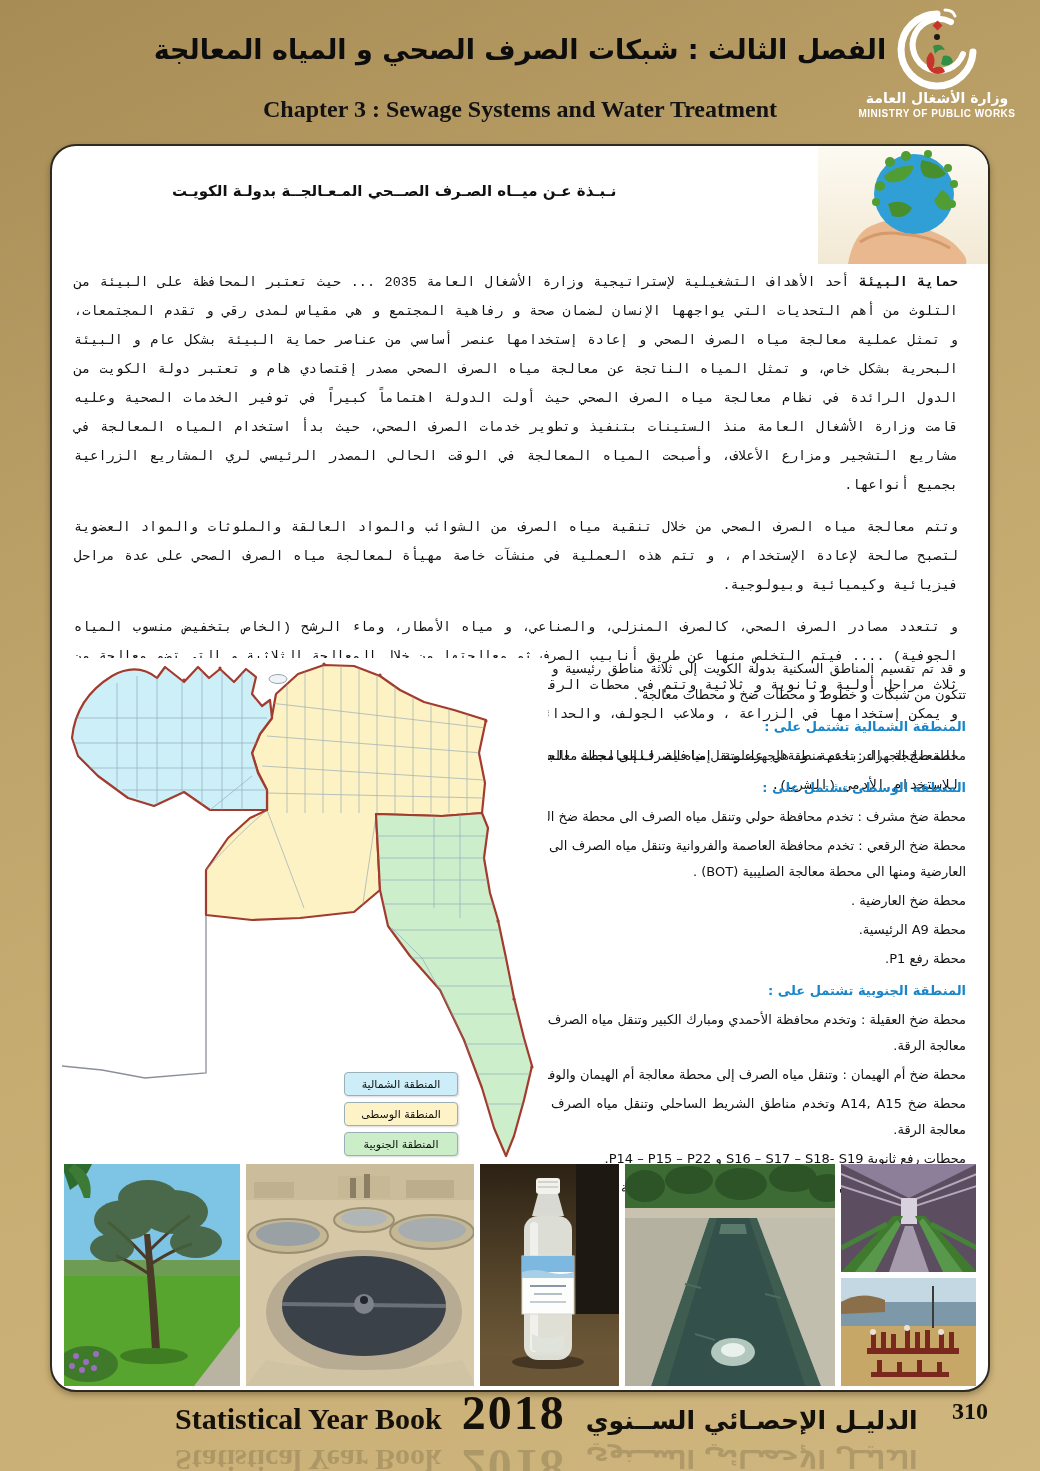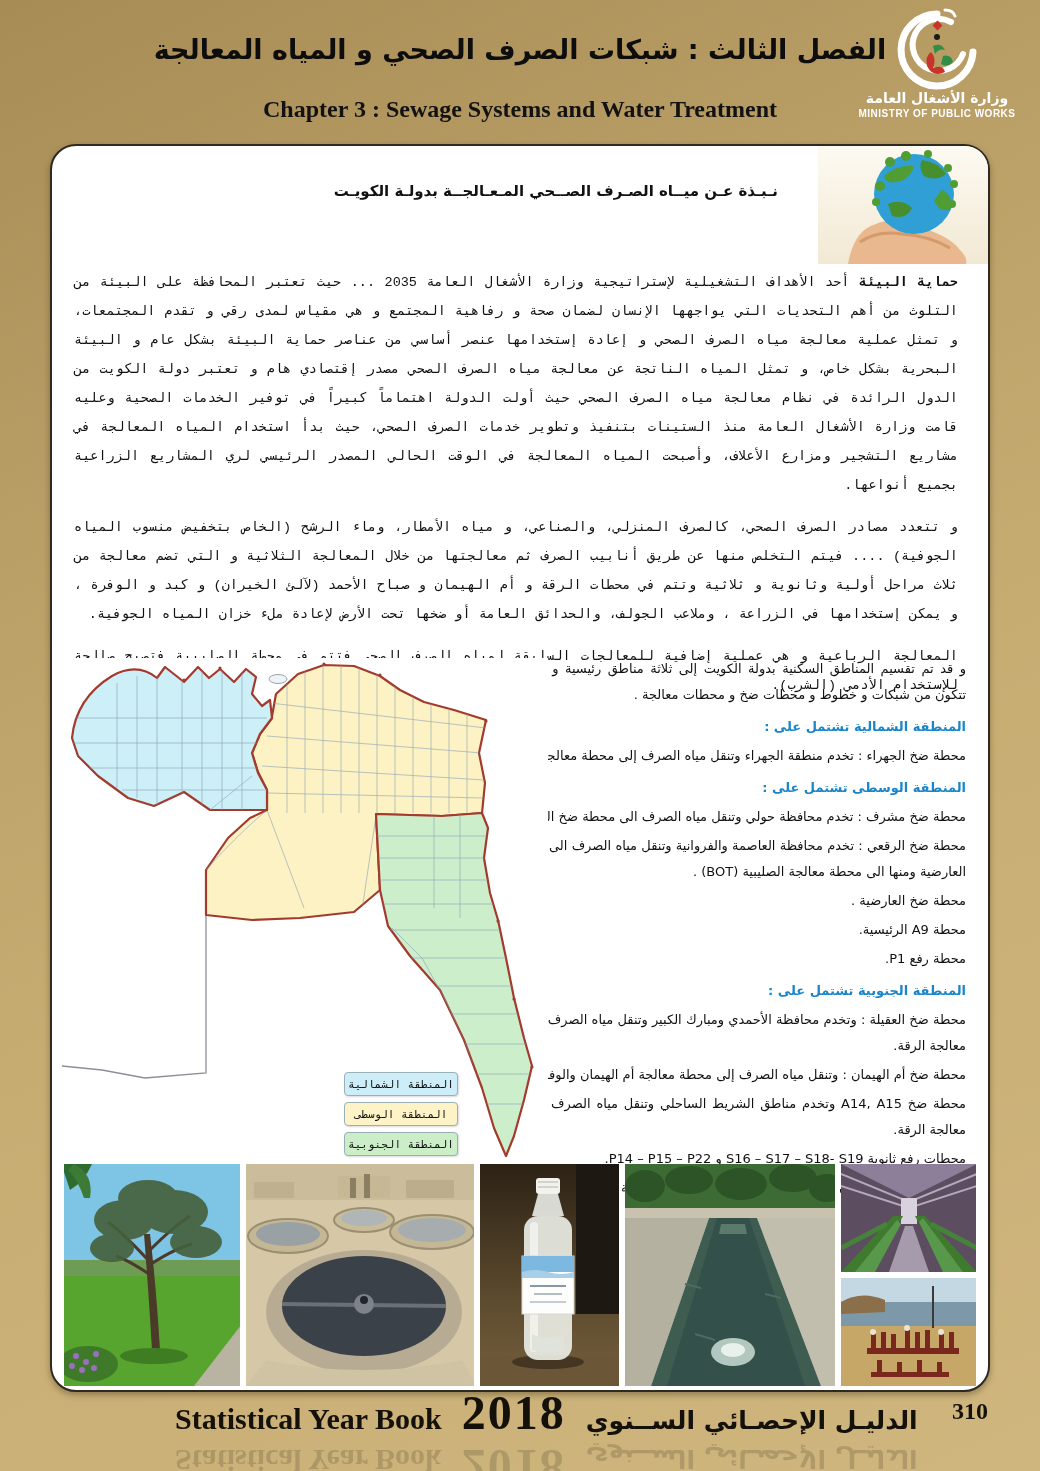--- a/index.html
+++ b/index.html
@@ -13,34 +13,34 @@
                 font-family:"Liberation Serif",serif;font-weight:bold;font-size:24px;color:#121212;}
   .logo{position:absolute;top:8px;right:18px;width:170px;height:128px;text-align:center;}
   .logo .emblem{display:block;margin:0 auto;}
   .logo .l-ar{color:#fff;font-weight:bold;font-size:14px;direction:rtl;margin-top:-2px;}
   .logo .l-en{color:#fff;font-weight:bold;font-size:10px;letter-spacing:.5px;
               font-family:"Liberation Sans",sans-serif;margin-top:2px;}
   
   .content-box{position:absolute;left:50px;top:144px;width:936px;height:1244px;background:#fff;
                border:2.5px solid #2e2a20;border-radius:26px;box-shadow:0 3px 6px rgba(40,30,10,.35);}
   .globe{position:absolute;top:0;right:0;width:170px;height:118px;overflow:hidden;border-top-right-radius:23px;}
-  .section-title{position:absolute;top:36px;left:120px;right:210px;text-align:right;
+  .section-title{position:absolute;top:36px;left:120px;right:210px;text-align:left;
                  font-weight:bold;font-size:15px;direction:rtl;}
   .paras{position:absolute;top:122px;right:22px;left:22px;direction:rtl;text-align:justify;
          font-size:13.5px;line-height:29px;}
   .paras p{margin:0 8px 13px 0;font-family:Liberation Mono, monospace;}
   .lead-bold{font-weight:bold;}
   
   .lower{position:absolute;top:498px;left:10px;right:10px;height:520px;}
   .region-col{position:absolute;right:12px;top:12px;width:478px;direction:rtl;font-size:13px;line-height:26px;text-align:justify;}
   .p6{margin:0 0 2px 0;}
   .region-heading{color:#1a86c9;font-weight:bold;margin:6px 0 3px 0;}
   .region-item{margin:0 0 3px 0;}
   .map-wrap{position:absolute;left:0;top:14px;width:486px;height:505px;}
-  .legend{position:absolute;left:282px;top:408px;width:120px;font-family:Liberation Mono, monospace;}
+  .legend{position:absolute;left:282px;top:408px;width:120px;}
   .legend-row{width:112px;height:22px;margin:6px 0;border:1px solid #9ab0b6;border-radius:4px;
               display:flex;align-items:center;justify-content:center;font-size:11px;direction:rtl;
               box-shadow:1px 1px 2px rgba(0,0,0,.15);}
   .legend-north{background:#cdeef8;}
   .legend-central{background:#fdf3c6;}
   .legend-south{background:#cbeec9;}
   
   .photos{position:absolute;left:12px;right:12px;top:1018px;height:222px;display:flex;gap:6px;}
   .photo{height:222px;overflow:hidden;}
   .photo svg{display:block;}
@@ -109,20 +109,21 @@
           <circle cx="134" cy="58" r="4"></circle>
             <circle cx="58" cy="56" r="4"></circle>
         </g>
       </svg>
     </div>
 
     <div class="section-title">نـبـذة عـن ميــاه الصـرف الصــحي المـعـالجــة بدولـة الكويـت</div>
 
     <div class="paras">
       <p><span class="lead-bold">حماية البيئة</span><span> أحد الأهداف التشغيلية لإستراتيجية وزارة الأشغال العامة 2035 ... حيث تعتبر المحافظة على البيئة من التلوث من أهم التحديات التي يواجهها الإنسان لضمان صحة و رفاهية المجتمع و هي مقياس لمدى رقي و تقدم المجتمعات، و تمثل عملية معالجة مياه الصرف الصحي و إعادة إستخدامها عنصر أساسي من عناصر حماية البيئة بشكل عام و البيئة البحرية بشكل خاص، و تمثل المياه الناتجة عن معالجة مياه الصرف الصحي مصدر إقتصادي هام و تعتبر دولة الكويت من الدول الرائدة في نظام معالجة مياه الصرف الصحي حيث أولت الدولة اهتماماً كبيراً في توفير الخدمات الصحية وعليه قامت وزارة الأشغال العامة منذ الستينات بتنفيذ وتطوير خدمات الصرف الصحي، حيث بدأ استخدام المياه المعالجة في مشاريع التشجير ومزارع الأعلاف، وأصبحت المياه المعالجة في الوقت الحالي المصدر الرئيسي لري المشاريع الزراعية بجميع أنواعها.</span></p>
+      <p>وتتم معالجة مياه الصرف الصحي من خلال تنقية مياه الصرف من الشوائب والمواد العالقة والملوثات والمواد العضوية لتصبح صالحة لإعادة الإستخدام ، و تتم هذه العملية في منشآت خاصة مهيأة لمعالجة مياه الصرف الصحي على عدة مراحل فيزيائية وكيميائية وبيولوجية.</p>
       <p>و تتعدد مصادر الصرف الصحي، كالصرف المنزلي، والصناعي، و مياه الأمطار، وماء الرشح (الخاص بتخفيض منسوب المياه الجوفية) .... فيتم التخلص منها عن طريق أنابيب الصرف ثم معالجتها من خلال المعالجة الثلاثية و التي تضم معالجة من ثلاث مراحل أولية وثانوية و ثلاثية وتتم في محطات الرقة و أم الهيمان و صباح الأحمد (لآلئ الخيران) و كبد و الوفرة ، و يمكن إستخدامها في الزراعة ، وملاعب الجولف، والحدائق العامة أو ضخها تحت الأرض لإعادة ملء خزان المياه الجوفية.</p>
       <p>المعالجة الرباعية و هي عملية إضافية للمعالجات السابقة لمياه الصرف الصحي فتتم في محطة الصليبية فتصبح صالحة للإستخدام الأدمي (الشرب).</p>
     </div>
 
     <div class="lower">
 
       <div class="region-col">
         <div class="p6">و قد تم تقسيم المناطق السكنية بدولة الكويت إلى ثلاثة مناطق رئيسية و كل منطقة تتكون من شبكات و خطوط و محطات ضخ و محطات معالجة .</div>
 
         <div>

